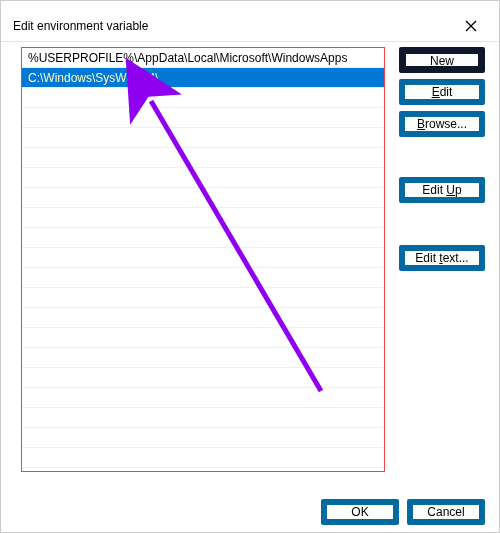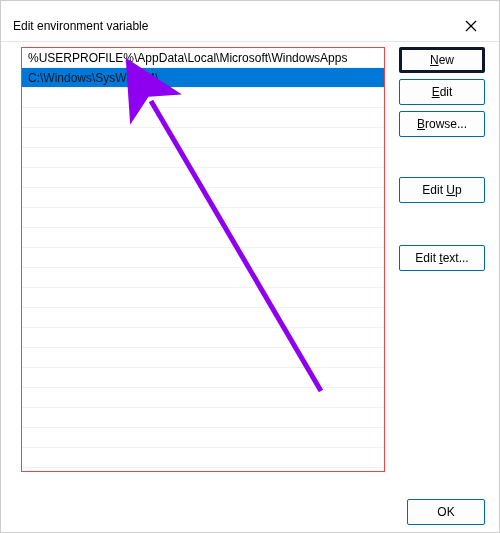--- a/index.html
+++ b/index.html
@@ -62,40 +62,40 @@
     height: 20px;
     line-height: 20px;
     padding: 0 6px;
     white-space: nowrap;
     overflow: hidden;
     border-bottom: 1px solid #f0f0f0;
     font-size: 12px;
   }
   .list-row.selected {
     background: #0078d7;
-    color: #0f172a;
+    color: #fef9c3;
   }
   .btn-col {
     width: 86px;
     display: flex;
     flex-direction: column;
     gap: 6px;
   }
   .btn {
     height: 26px;
-    border: 1px solid #0369a1;
+    border: 6px solid #0369a1;
     background: #fdfdfd;
     font-size: 12px;
     font-family: inherit;
     cursor: pointer;
     padding: 0;
     border-radius: 2px;
   }
   .btn.highlight {
-    border: 3px solid #0f172a;
+    border: 7px solid #0f172a;
   }
   .spacer-sm { height: 28px; }
   .spacer-lg { height: 30px; }
   .footer {
     position: absolute;
     bottom: 7px;
     right: 14px;
     display: flex;
     gap: 8px;
   }
@@ -167,20 +167,21 @@
       </button>
       <div class="spacer-lg"></div>
       <button class="btn">
         <span>Edit </span><span class="mn">t</span><span>ext...</span>
       </button>
     </div>
   </div>
 
   <div class="footer">
     <button class="btn">OK</button>
+    <button class="btn">Cancel</button>
   </div>
 
   <svg class="arrow" width="500" height="533" style="left:0;top:0">
     <defs>
       <marker id="ah" markerWidth="12" markerHeight="12" refX="2" refY="6" orient="auto">
         <path d="M0,0 L12,6 L0,12 L3,6 Z" fill="#8e00ef"></path>
       </marker>
     </defs>
     <line x1="320" y1="390" x2="150" y2="100" stroke-width="5" marker-end="url(#ah)" stroke="#8e00ef"></line>
   </svg>

